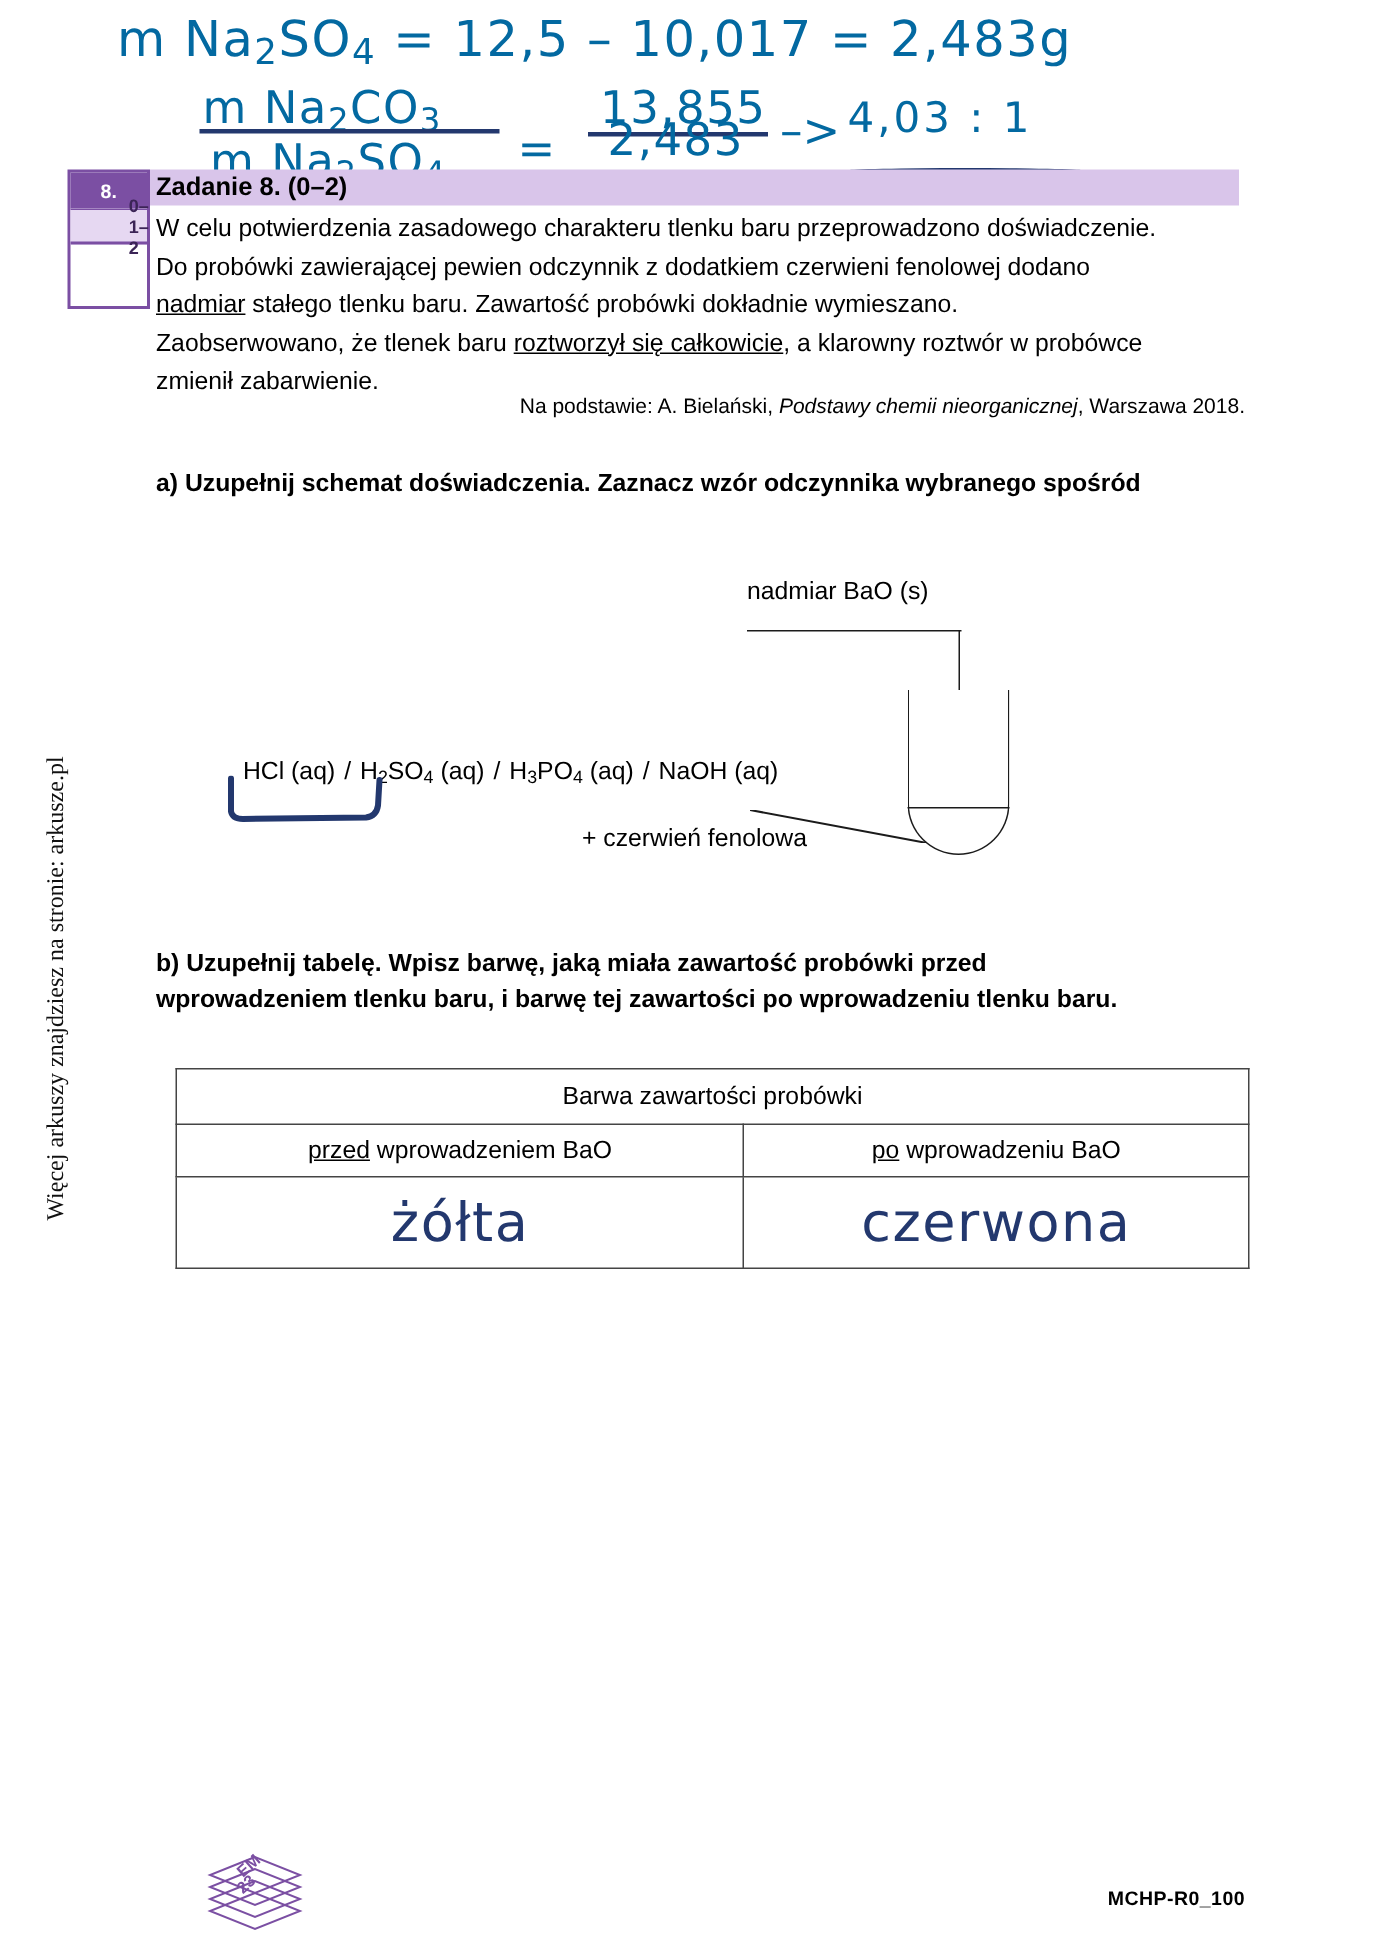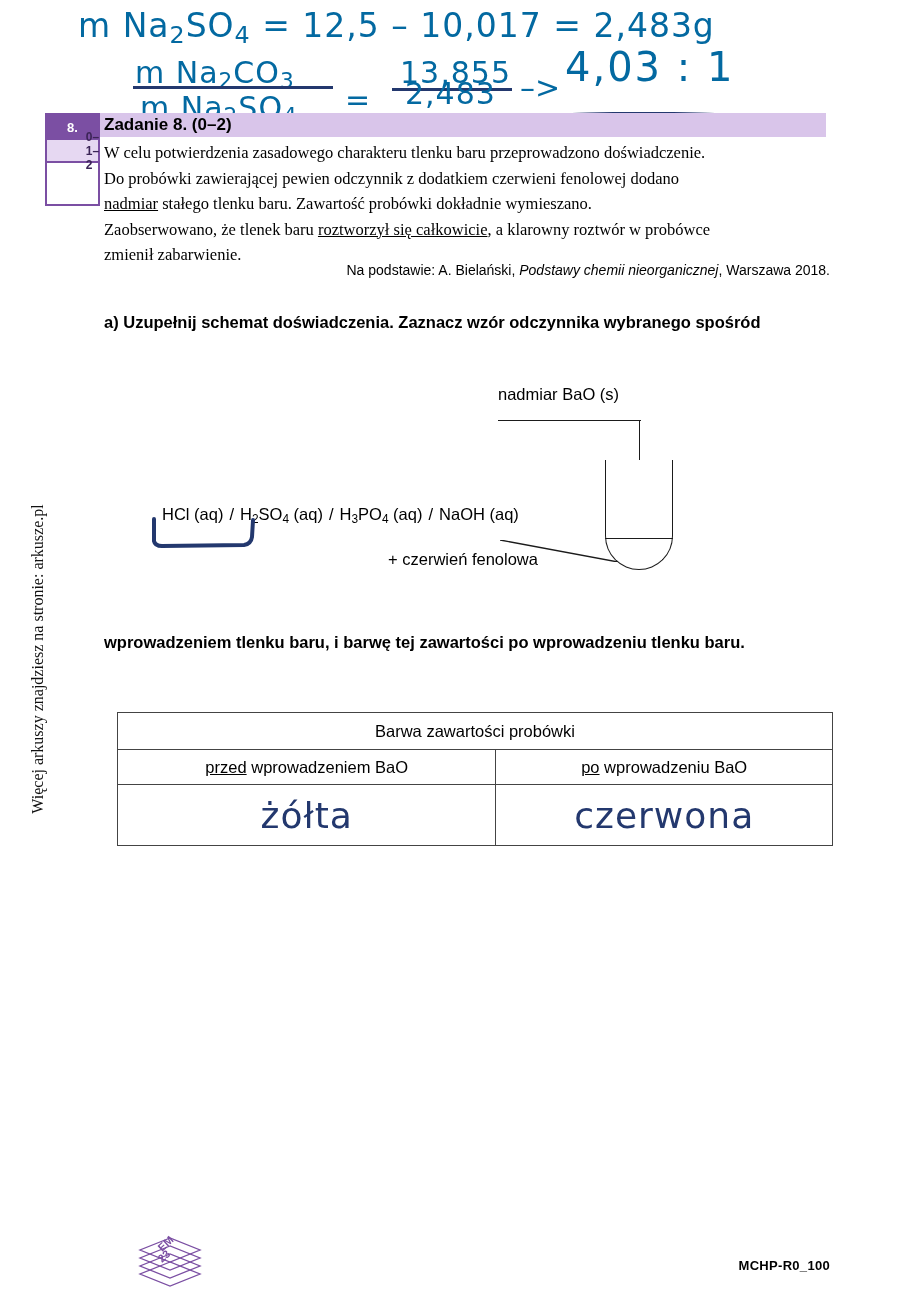--- a/index.html
+++ b/index.html
@@ -16,21 +16,21 @@
   }
   #hw-line1{left:78px;top:6px;font-size:33px;letter-spacing:1px;}
   #hw-frac-num{left:135px;top:55px;font-size:30px;letter-spacing:1px;}
   #hw-frac-den{left:140px;top:90px;font-size:30px;letter-spacing:1px;}
   #hw-frac-bar{position:absolute;left:133px;top:86px;width:200px;height:3px;background:#23386e;}
   #hw-eq{left:345px;top:82px;font-size:30px;}
   #hw-num2{left:400px;top:55px;font-size:30px;letter-spacing:1px;}
   #hw-den2{left:405px;top:76px;font-size:30px;letter-spacing:1px;}
   #hw-frac2-bar{position:absolute;left:392px;top:88px;width:120px;height:3px;background:#23386e;}
   #hw-arrow{left:520px;top:70px;font-size:30px;}
-  #hw-ratio{left:565px;top:44px;font-size:40px;letter-spacing:2px;}
+  #hw-ratio{left:565px;top:62px;font-size:28px;letter-spacing:2px;}
   #hw-ratio-underline{
     position:absolute;left:566px;top:112px;width:155px;height:0;
     border-bottom:3px solid #23386e;border-radius:50%;
   }
   .sub{font-size:0.72em;vertical-align:-0.25em;}
 
   
   #task-box{position:absolute;left:45px;top:113px;width:55px;height:93px;
     border:2px solid #7b4fa3;box-sizing:border-box;background:#fff;}
   #task-box-number{height:24px;background:#7b4fa3;color:#fff;font-size:13px;font-weight:bold;
@@ -38,21 +38,21 @@
   #task-box-points{height:21px;background:#e6d8f2;color:#3b2456;font-size:12px;font-weight:bold;
     display:flex;align-items:center;justify-content:center;border-bottom:2px solid #7b4fa3;
     border-top:1px solid #7b4fa3;padding-left:40px;}
 
   
   #task-title-band{position:absolute;left:100px;top:113px;width:726px;height:24px;background:#d9c5ea;}
   #task-title{position:absolute;left:104px;top:115px;font-size:17px;font-weight:bold;}
 
   
   #task-body{position:absolute;left:104px;top:140px;width:740px;font-size:16.5px;line-height:25.5px;}
-  #task-body p{margin:0;font-family:Liberation Serif, serif;}
+  #task-body p{margin:0;}
   .u{text-decoration:underline;}
 
   #source-line{position:absolute;left:104px;top:262px;width:726px;text-align:right;
     font-size:14px;}
   .ital{font-style:italic;text-align:center;}
 
   #part-a{position:absolute;left:104px;top:310px;width:730px;font-size:16.5px;
     font-weight:bold;line-height:24px;}
 
   
@@ -165,20 +165,21 @@
     </div>
 
     <svg id="pen-bracket" viewBox="0 0 120 32">
       <path d="M6,2 L6,24 Q7,29 14,29 L96,28 Q103,27 104,20 L105,3" fill="none" stroke="#23386e" stroke-width="4" stroke-linecap="round" stroke-linejoin="round"></path>
     </svg>
 
     <div id="plus-indicator">+ czerwień fenolowa</div>
   </div>
 
   <div id="part-b">
+    <div>b) Uzupełnij tabelę. Wpisz barwę, jaką miała zawartość probówki przed</div>
     <div>wprowadzeniem tlenku baru, i barwę tej zawartości po wprowadzeniu tlenku baru.</div>
   </div>
 
   <table id="answer-table">
     <tbody>
         <tr>
       <td class="th-merged" colspan="2">Barwa zawartości probówki</td>
     </tr>
     <tr>
       <td class="th-sub"><span class="u">przed</span><span> wprowadzeniem BaO</span></td>

